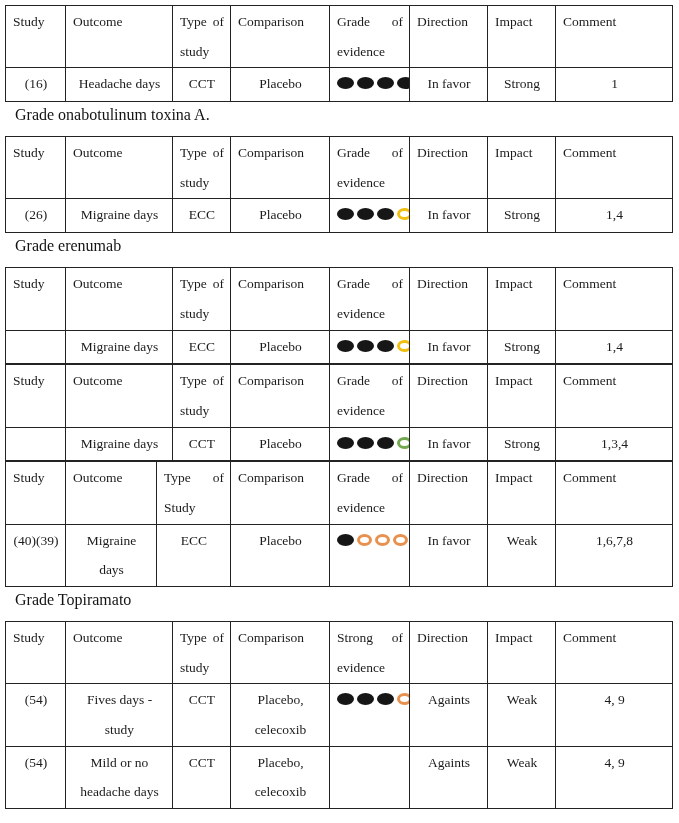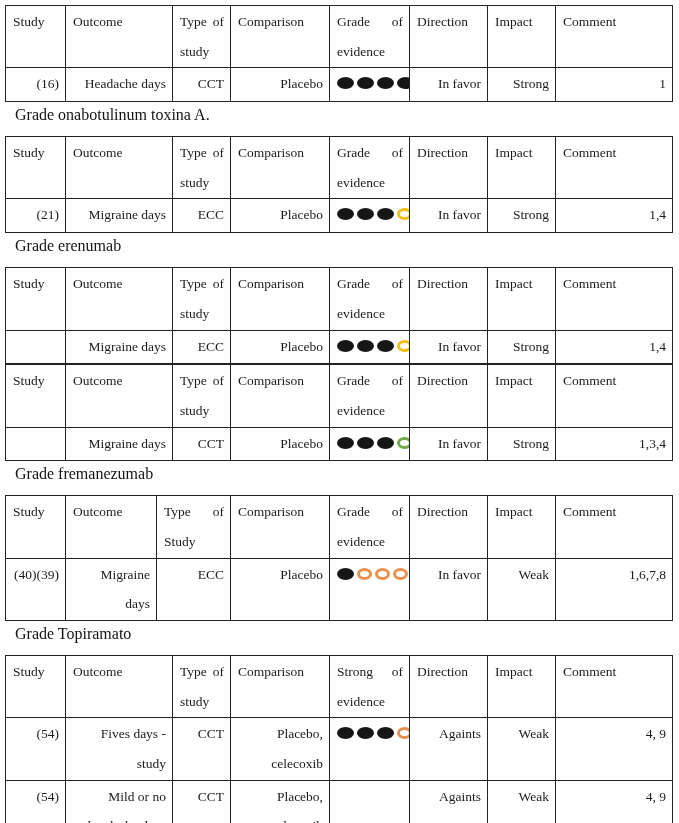--- a/index.html
+++ b/index.html
@@ -31,21 +31,21 @@
     font-weight: normal;
     line-height: 2.2;
     padding: 1px 6px 1px 7px;
     overflow: hidden;
   }
   thead th {
     text-align: justify;
     height: 57px;
   }
   tbody td {
-    text-align: right;
+    text-align: center;
     height: 32px;
   }
   
   #tables-root section:nth-child(5) col.c1 { width: 91px; }
   #tables-root section:nth-child(5) col.c2 { width: 74px; }
   
   #tables-root section:nth-child(6) tbody td { height: 60px; font-family: Liberation Serif, serif; }
 
   col.c0 { width: 60px; }
   col.c1 { width: 107px; }
@@ -152,21 +152,21 @@
               <th>Type of study</th>
               <th>Comparison</th>
               <th>Grade of evidence</th>
               <th>Direction</th>
               <th>Impact</th>
               <th>Comment</th>
             </tr>
       </thead>
       <tbody>
             <tr>
-              <td>(21)</td>
+              <td>(26)</td>
               <td>Migraine days</td>
               <td>ECC</td>
               <td>Placebo</td>
               <td><span class="dots">
                   <span class="dot filled" style="background: rgb(22, 22, 22);"></span>
                   <span class="dot filled" style="background: rgb(22, 22, 22);"></span>
                   <span class="dot filled" style="background: rgb(22, 22, 22);"></span>
                   <span class="dot ring" style="border-color: rgb(239, 192, 17);"></span>
                 </span></td>
               <td>In favor</td>
@@ -257,21 +257,20 @@
                   <span class="dot filled" style="background: rgb(22, 22, 22);"></span>
                   <span class="dot filled" style="background: rgb(22, 22, 22);"></span>
                   <span class="dot ring" style="border-color: rgb(116, 168, 78);"></span>
                 </span></td>
               <td>In favor</td>
               <td>Strong</td>
               <td>1,3,4</td>
             </tr>
           </tbody>
     </table>
-    <div class="caption">Grade fremanezumab</div>
   </section>
 
   <section class="grade-block">
     <table class="grade-table">
       <colgroup>
         <col class="c0">
             <col class="c1">
             <col class="c2">
             <col class="c3">
         <col class="c4">

